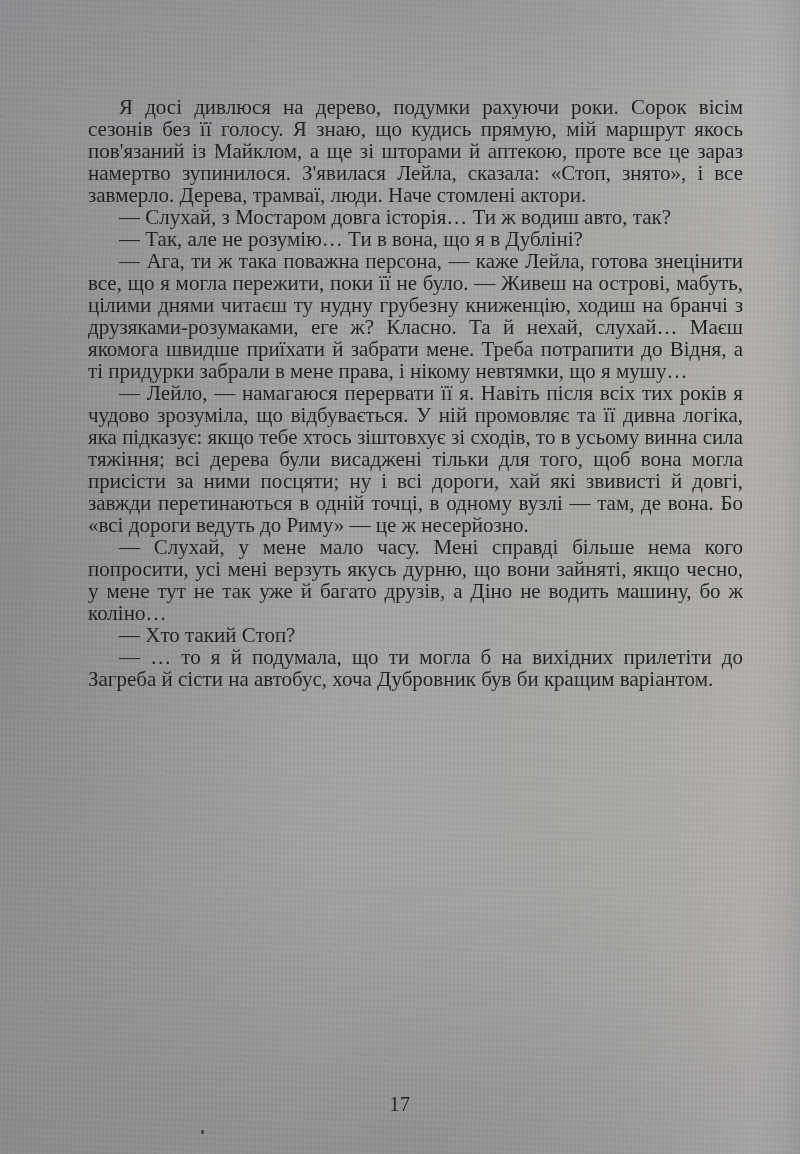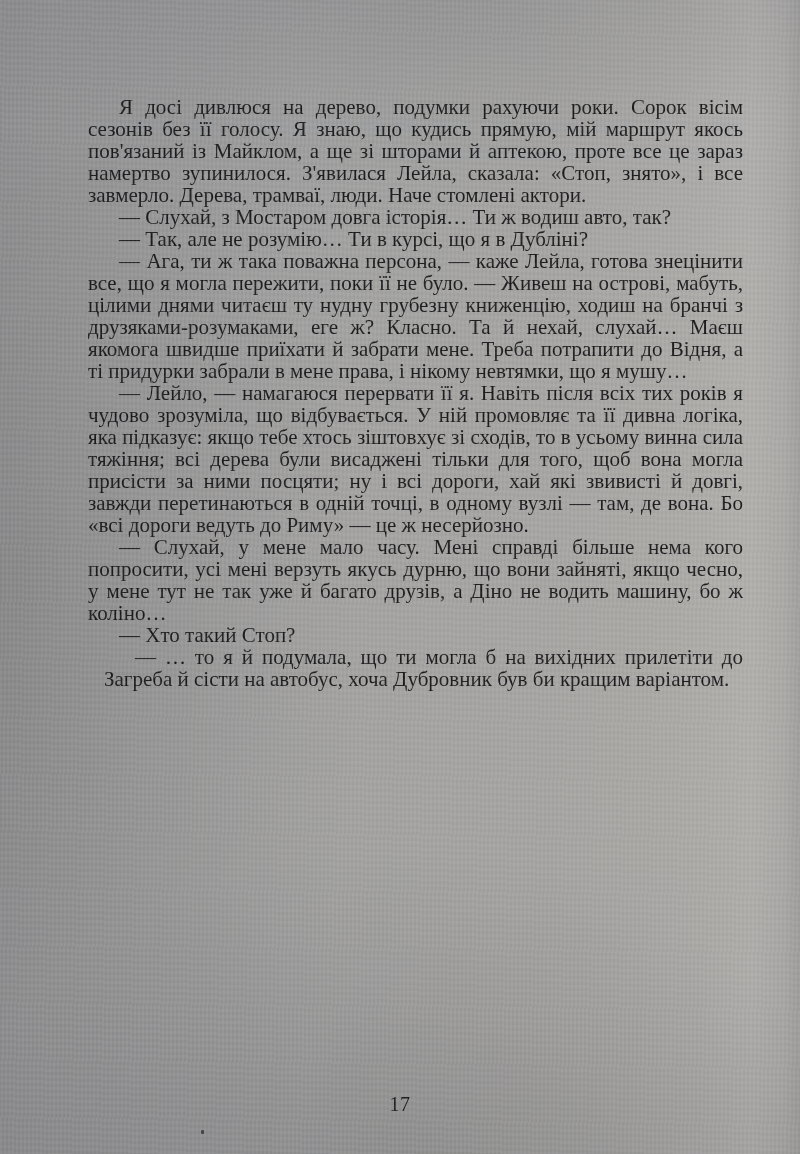--- a/index.html
+++ b/index.html
@@ -94,21 +94,20 @@
     text-justify: inter-word;
     hyphens: manual;
   }
   .textblock p {
     margin: 0;
     text-indent: 31px;
     text-align: justify;
   }
   .textblock p:last-child {
     text-align: justify;
-    margin-left: 16px;
   }
   .textblock p.dash {
     text-indent: 31px;
   }
   .textblock em {
     font-style: italic;
   }
 
   .pagenum {
     position: absolute;
@@ -140,21 +139,21 @@
   <div class="showthrough" aria-hidden="true">
     <span>про те що вона казала тоді коли ми ще були разом і все здавалося можливим а потім раптово скінчилося</span>
   </div>
 
   <div class="textblock">
 
     <p class="para">Я досі дивлюся на дерево, подумки рахуючи роки. Сорок вісім сезонів без її голосу. Я знаю, що кудись прямую, мій маршрут якось пов'язаний із Майклом, а ще зі шторами й аптекою, проте все це зараз намертво зупинилося. З'явилася Лейла, сказала: «Стоп, знято», і все завмерло. Дерева, трамваї, люди. Наче стомлені актори.</p>
 
     <p class="para dash">— Слухай, з Мостаром довга історія… Ти ж водиш авто, так?</p>
 
-    <p class="para dash">— Так, але не розумію… Ти в курсі, що я в Дубліні?</p>
+    <p class="para dash">— Так, але не розумію… Ти в вона, що я в Дубліні?</p>
 
 
     <p class="para dash">— Ага, ти ж така поважна персона, — каже Лейла, готова знецінити все, що я могла пережити, поки її не було. — Живеш на острові, мабуть, цілими днями читаєш ту нудну грубезну книженцію, ходиш на бранчі з друзяками-розумаками, еге ж? Класно. Та й нехай, слухай… Маєш якомога швидше приїхати й забрати мене. Треба потрапити до Відня, а ті придурки забрали в мене права, і нікому невтямки, що я мушу…</p>
 
     <p class="para dash">— Лейло, — намагаюся перервати її я. Навіть після всіх тих років я чудово зрозуміла, що відбувається. У ній промовляє та її дивна логіка, яка підказує: якщо тебе хтось зіштовхує зі сходів, то в усьому винна сила тяжіння; всі дерева були висаджені тільки для того, щоб вона могла присісти за ними посцяти; ну і всі дороги, хай які звивисті й довгі, завжди перетинаються в одній точці, в одному вузлі — там, де вона. Бо «всі дороги ведуть до Риму» — це ж несерйозно.</p>
 
     <p class="para dash">— Слухай, у мене мало часу. Мені справді більше нема кого попросити, усі мені верзуть якусь дурню, що вони зайняті, якщо чесно, у мене тут не так уже й багато друзів, а Діно не водить машину, бо ж коліно…</p>
 
     <p class="para dash">— Хто такий Стоп?</p>
 

